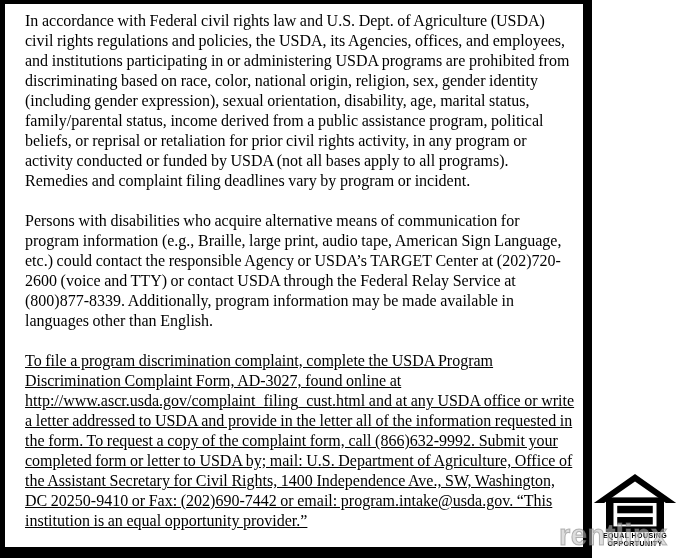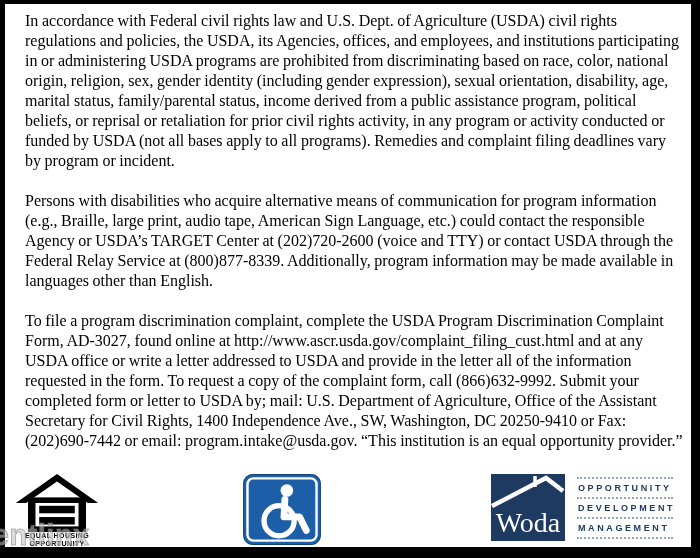--- a/index.html
+++ b/index.html
@@ -3,40 +3,40 @@
 <meta charset="utf-8">
 <style>
   * { box-sizing: border-box; margin: 0; padding: 0; }
   html, body { background: #ffffff; }
   body {
     width: 700px; height: 558px;
     font-family: "Liberation Serif", serif;
     position: relative; overflow: hidden;
   }
   .page {
-    width: 700px; height: 558px;
+    width: 592px; height: 558px;
     background: #ffffff;
     border-style: solid;
     border-color: #000000;
     border-width: 4px 9px 11px 5px;
     display: flex;
-    flex-direction: column;
+    flex-direction: row;
   }
   .text-area {
     padding: 7px 8px 0 20px;
     color: #000000;
   }
   .text-area p {
     font-size: 16px;
     line-height: 20px;
     margin-bottom: 20px;
     text-align: left;
     word-spacing: -0.4px;
   }
-  .text-area p:last-child { margin-bottom: 0; }
+  .text-area p:last-child { margin-bottom: 0; text-decoration: underline; }
 
   .footer {
     margin-top: auto;
     position: relative;
     height: 74px;
     margin-bottom: 1px;
   }
 
   
   .eho {

